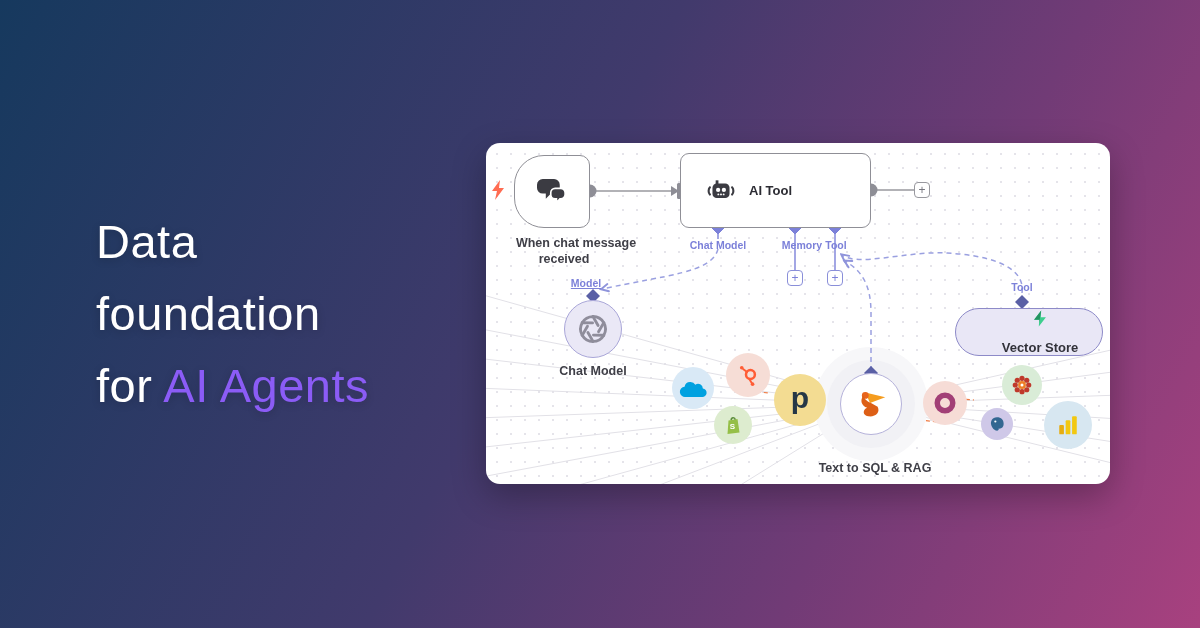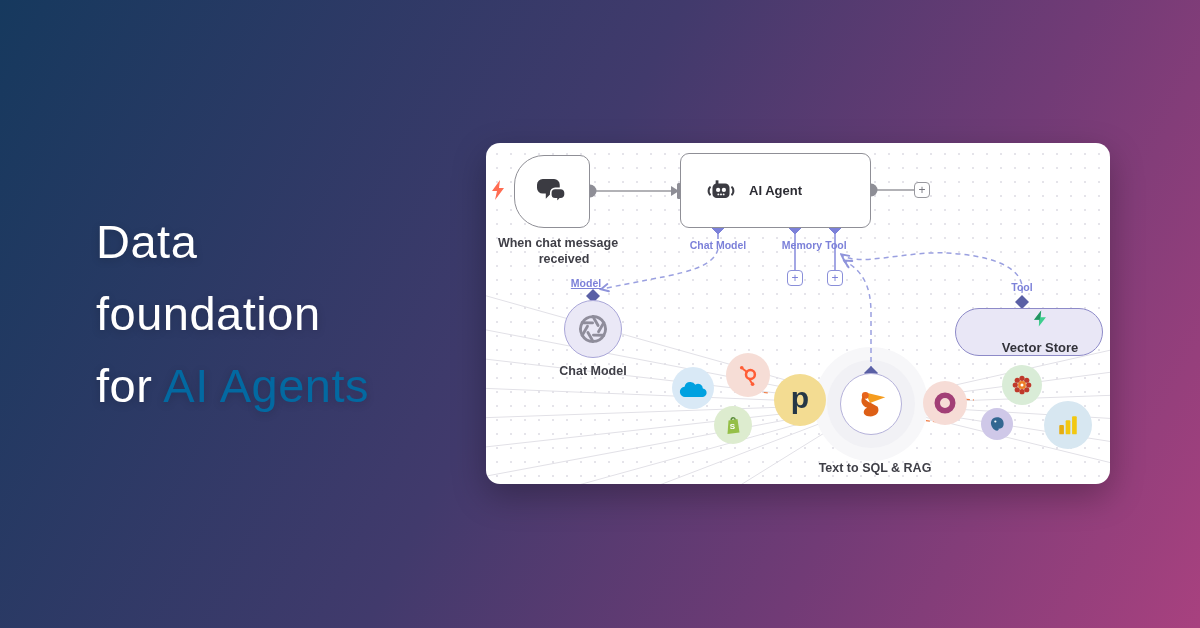--- a/index.html
+++ b/index.html
@@ -5,21 +5,21 @@
   html,body{margin:0;padding:0;}
   body{
     width:1200px;height:628px;overflow:hidden;position:relative;
     font-family:"Liberation Sans","DejaVu Sans",sans-serif;
     background:linear-gradient(117deg,#16395e 0%,#413a6c 45%,#713b76 72%,#a8417f 100%);
   }
   
   .hero{position:absolute;left:96px;top:206px;color:#ffffff;font-weight:400;
         font-size:47px;line-height:72px;letter-spacing:.5px;
         text-shadow:0 2px 8px rgba(0,0,0,.18);}
-  .hero .hl{color:#0369a1;margin-top:32px;}
+  .hero .hl{color:#8b5cf6;margin-top:32px;}
   
   .card{
     position:absolute;left:486px;top:143px;width:624px;height:341px;
     background:#ffffff;border-radius:14px;overflow:hidden;
     box-shadow:0 12px 34px rgba(0,0,0,.28);
     background-image:radial-gradient(circle,#e5e4ea 1px,transparent 1.3px);
     background-size:14px 14px;background-position:4px 4px;
   }
   .wires{position:absolute;left:0;top:0;z-index:1;}
   .node,.label,.portlab,.bubble,.plusbox{position:absolute;z-index:2;box-sizing:border-box;}
@@ -133,36 +133,36 @@
   <svg class="bolt" width="18" height="22" viewBox="0 0 18 22">
     <path d="M10 1 L2 12 h5 l-2 9 9-12 h-5 z" fill="#ff6c52"></path>
   </svg>
 
   <div class="node node-trigger">
     <svg width="36" height="31" viewBox="0 0 34 30">
       <path d="M8 3 h11 a5.5 5.5 0 0 1 5.5 5.5 v3 a5.5 5.5 0 0 1 -5.5 5.5 h-3 l-5 5 v-5 h-3 a5.5 5.5 0 0 1 -5.5 -5.5 v-3 A5.5 5.5 0 0 1 8 3 Z" fill="#3b3b42"></path>
       <path d="M20 12 h5.5 a4.2 4.2 0 0 1 4.2 4.2 v1.6 a4.2 4.2 0 0 1 -4.2 4.2 h-0.8 l-3.4 4 v-4 h-1.3 a4.2 4.2 0 0 1 -4.2 -4.2 v-1.6 A4.2 4.2 0 0 1 20 12 Z" fill="#3b3b42" stroke="#ffffff" stroke-width="1.6"></path>
     </svg>
   </div>
-  <div class="label" style="left:72px;top:93px;">When chat message</div>
+  <div class="label" style="left:90px;top:93px;">When chat message</div>
   <div class="label" style="left:78px;top:109px;">received</div>
 
   <div class="node node-agent">
     <svg width="32" height="24" viewBox="0 0 30 22">
       <rect x="10" y="1" width="2.6" height="4" fill="#3b3b42"></rect>
       <rect x="7" y="4" width="16" height="13.5" rx="4" fill="#3b3b42"></rect>
       <circle cx="12.3" cy="10" r="2" fill="#ffffff"></circle>
         <circle cx="17.7" cy="10" r="2" fill="#ffffff"></circle>
       <circle cx="12.5" cy="14.2" r=".9" fill="#ffffff"></circle>
         <circle cx="15" cy="14.2" r=".9" fill="#ffffff"></circle>
         <circle cx="17.5" cy="14.2" r=".9" fill="#ffffff"></circle>
       <path d="M4.6 7.5 C3 9.2 3 12.6 4.6 14.3" stroke="#3b3b42" stroke-width="2" fill="none" stroke-linecap="round"></path>
       <path d="M25.4 7.5 C27 9.2 27 12.6 25.4 14.3" stroke="#3b3b42" stroke-width="2" fill="none" stroke-linecap="round"></path>
     </svg>
-    <span class="agent-title">AI Agent</span>
+    <span class="agent-title">AI Tool</span>
   </div>
 
   <div class="portlab" style="left:232px;top:96px;">Chat Model</div>
   <div class="portlab" style="left:316px;top:96px;">Memory</div>
   <div class="portlab" style="left:350px;top:96px;">Tool</div>
 
   <div class="plusbox gray" style="left:428px;top:39px;">
       <span>+</span>
     </div>
   <div class="plusbox" style="left:301px;top:127px;">

